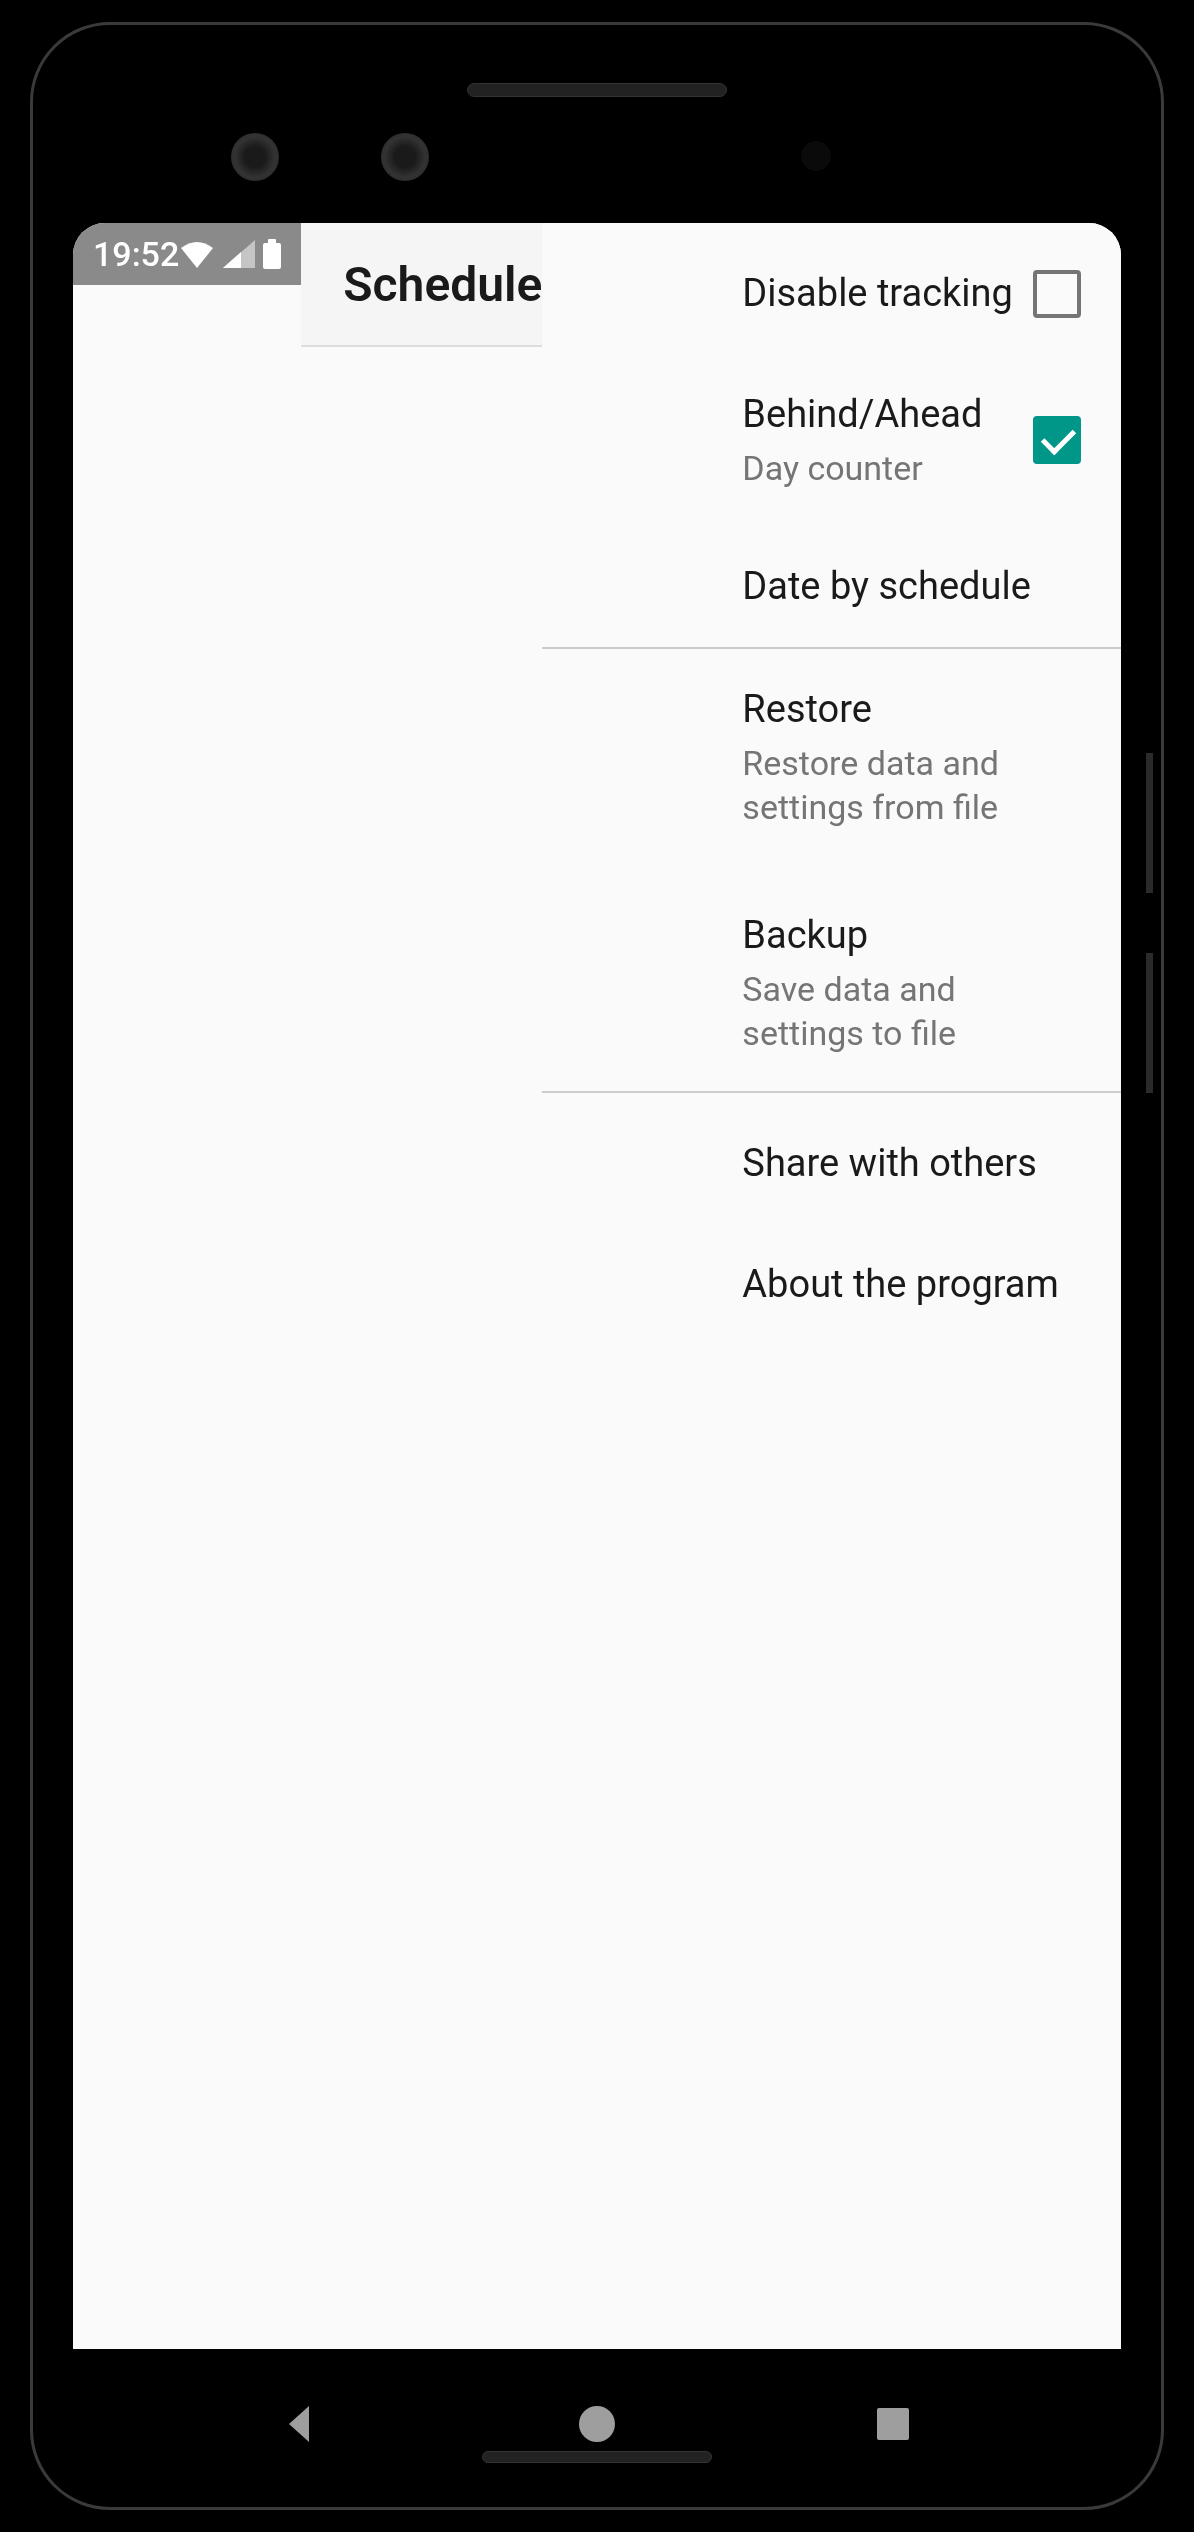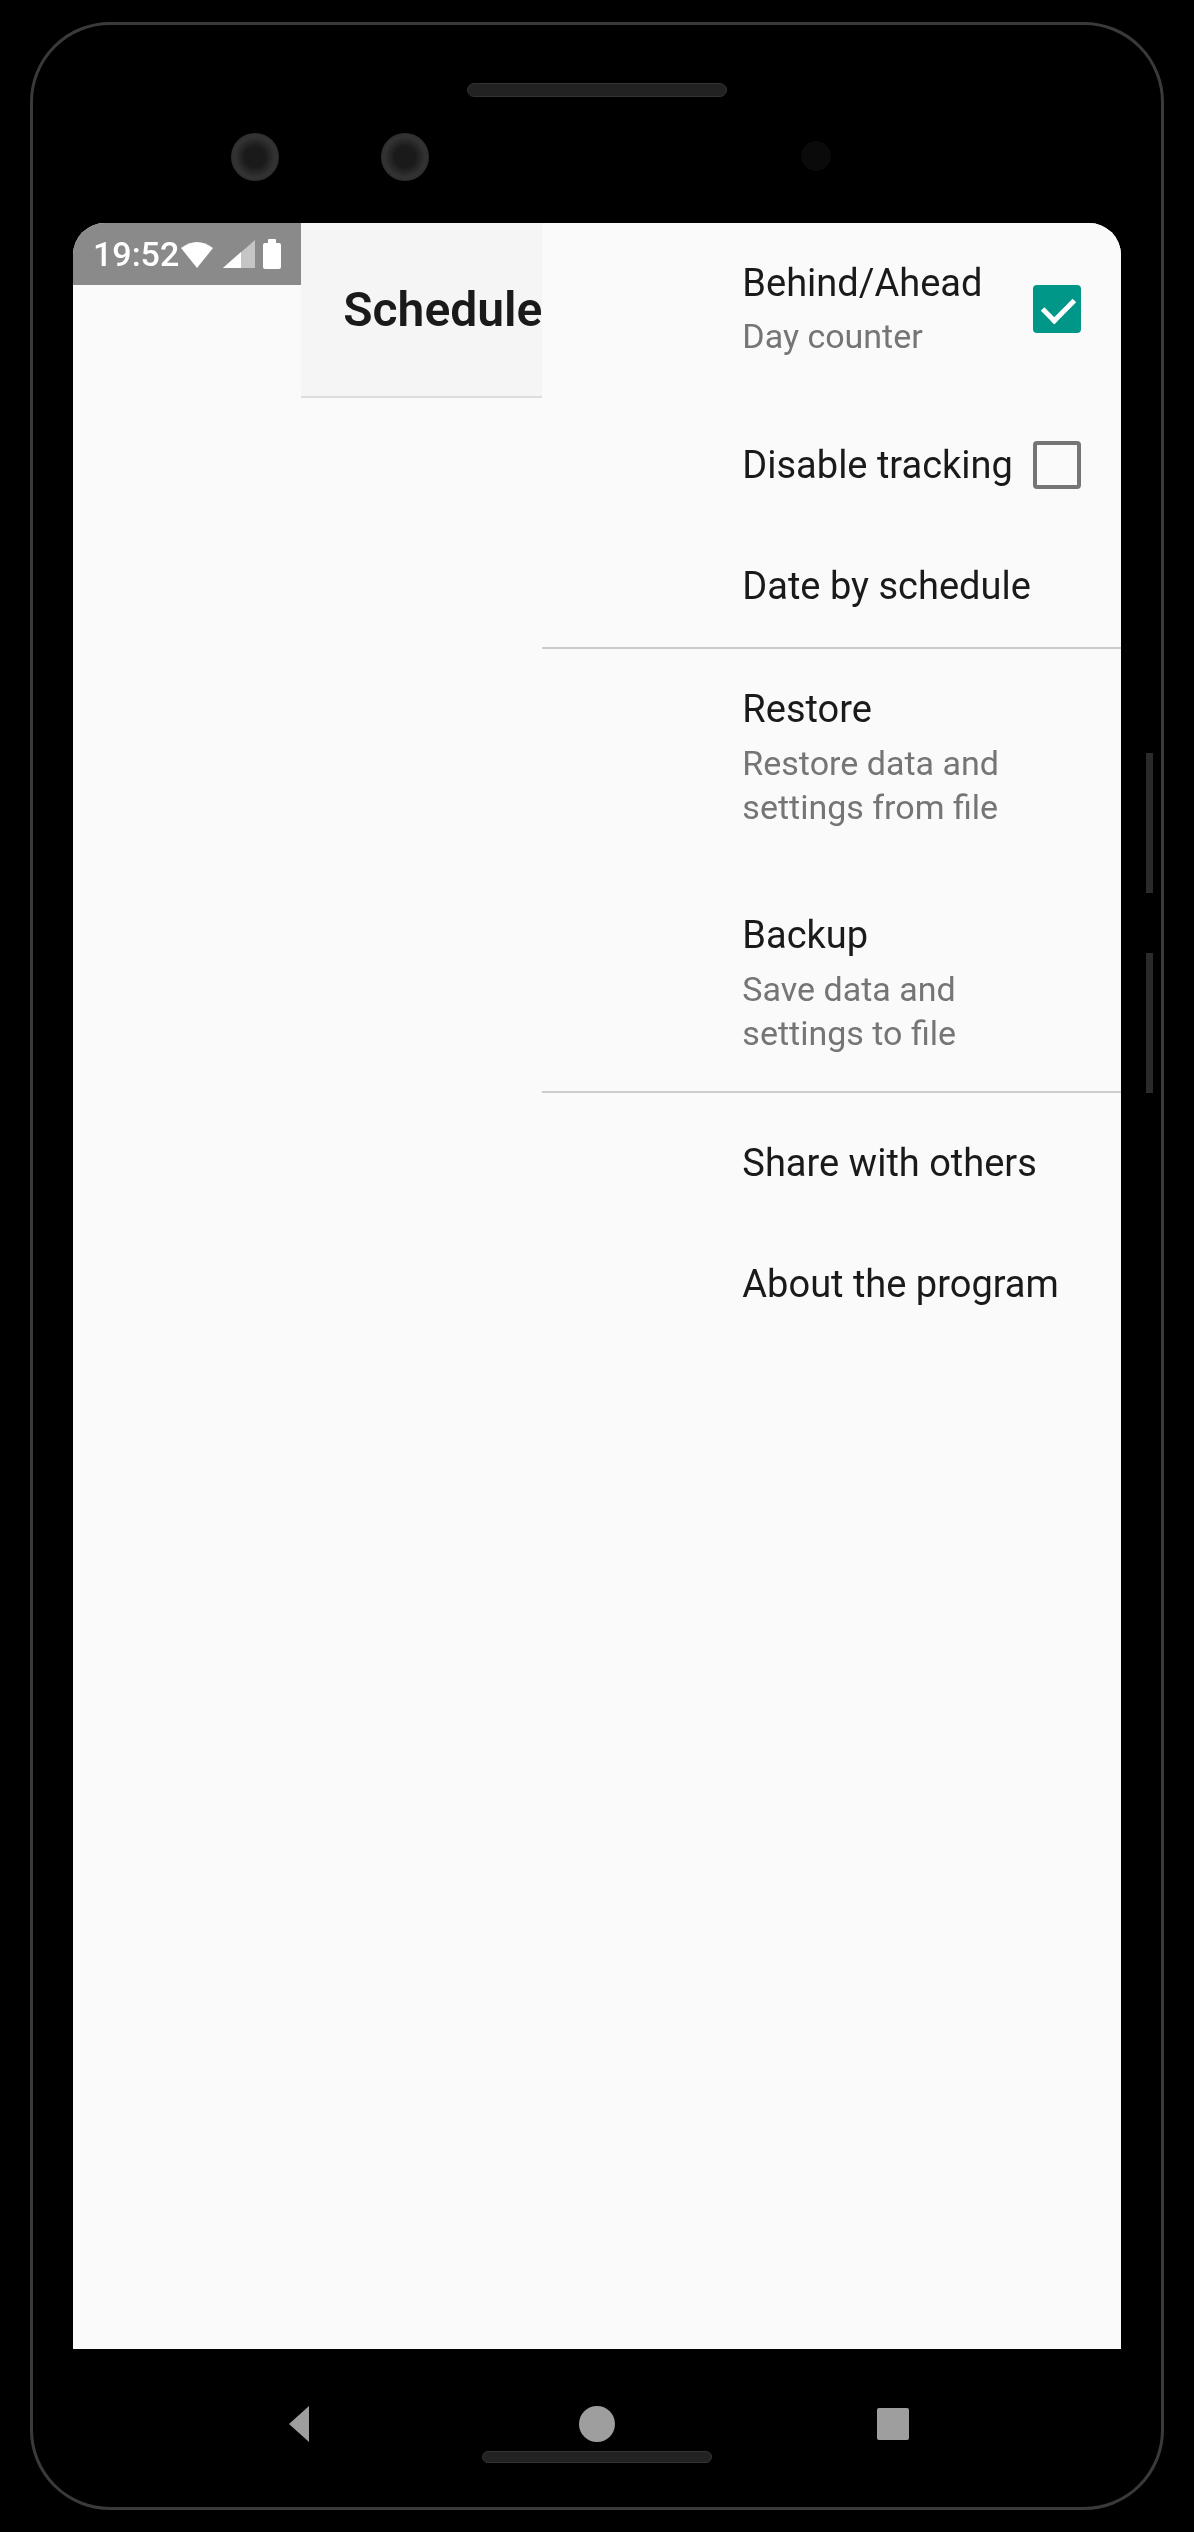--- a/index.html
+++ b/index.html
@@ -89,21 +89,21 @@
       color: #fff;
       font-size: 34px;
       font-weight: 500;
     }
     .status-icons {
       display: flex;
       gap: 8px;
       align-items: center;
     }
     .title-bar {
-      height: 175px;
+      height: 124px;
       background: #f5f5f5;
       display: flex;
       align-items: center;
       padding-left: 42px;
       border-bottom: 2px solid #ddd;
     }
     .title-bar h1 {
       font-size: 48px;
       font-weight: 600;
       color: #1a1a1a;
@@ -228,33 +228,33 @@
       </div>
 
       <div class="title-bar">
         <h1>Schedule</h1>
       </div>
 
       <div class="content">
 
         <div class="section">
 
+          <div class="row row-first">
+            <div class="row-text">
+              <div class="row-title">Disable tracking</div>
+            </div>
+            <div class="checkbox"></div>
+          </div>
+
           <div class="row">
             <div class="row-text">
               <div class="row-title">Behind/Ahead</div>
               <div class="row-subtitle">Day counter</div>
             </div>
             <div class="checkbox checked"></div>
-          </div>
-
-          <div class="row row-first">
-            <div class="row-text">
-              <div class="row-title">Disable tracking</div>
-            </div>
-            <div class="checkbox"></div>
           </div>
 
           <div class="row">
             <div class="row-text">
               <div class="row-title">Date by schedule</div>
             </div>
           </div>
 
 
         </div>

